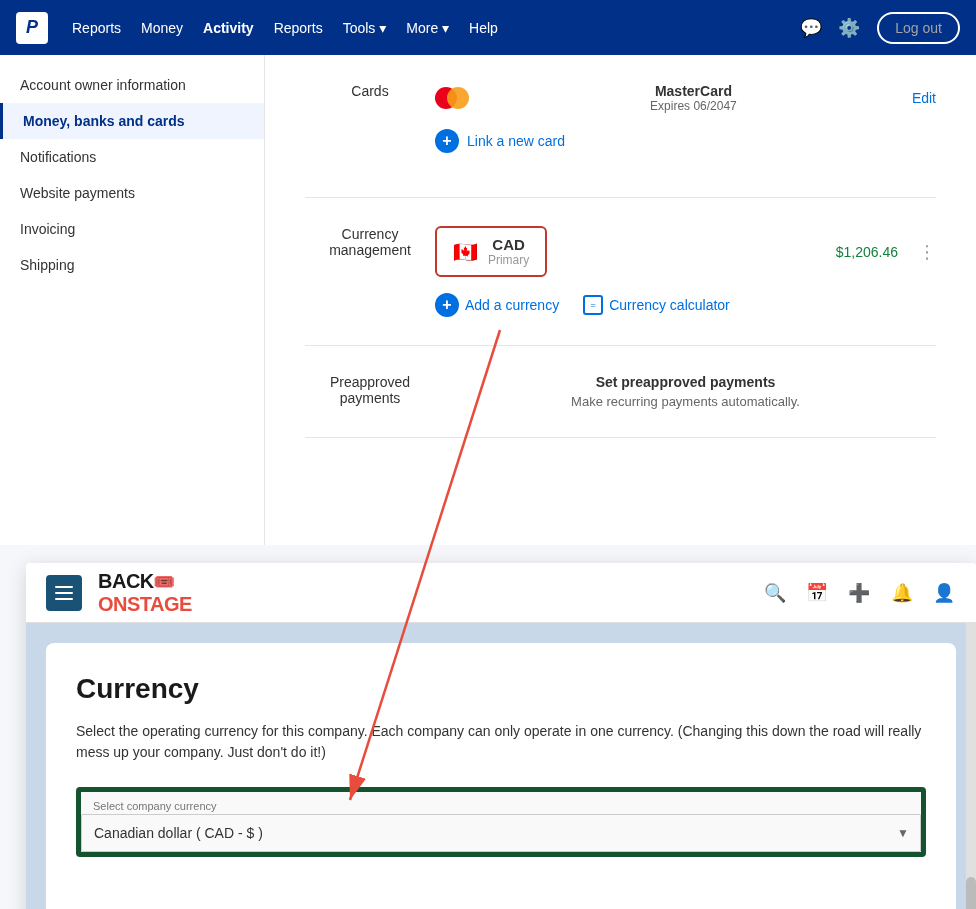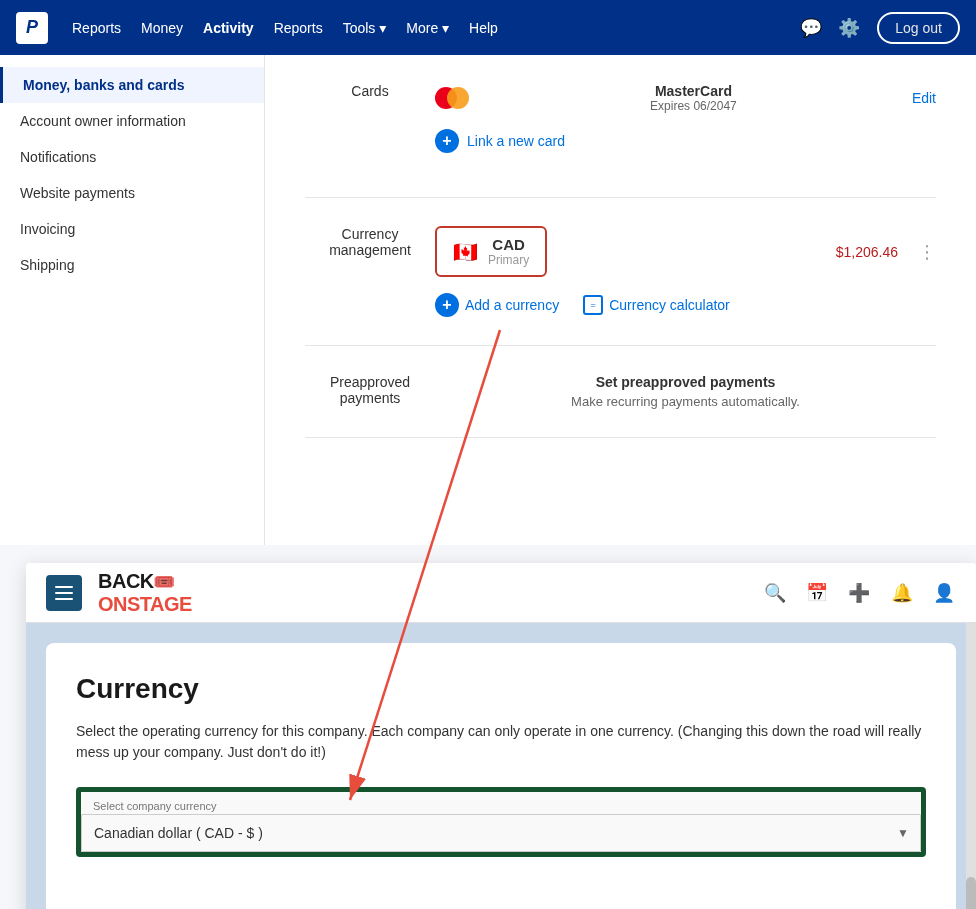--- a/index.html
+++ b/index.html
@@ -29,21 +29,21 @@
       border-radius: 4px;
       display: flex; align-items: center; justify-content: center;
       font-weight: 900; color: #003087; font-size: 18px; font-style: italic;
     }
     .pp-nav-links { display: flex; gap: 20px; align-items: center; }
     .pp-nav-link { color: #fff; font-size: 14px; text-decoration: none; cursor: pointer; }
     .pp-nav-link.active { font-weight: 600; }
     .pp-nav-right { margin-left: auto; display: flex; align-items: center; gap: 16px; }
     .pp-nav-icon { color: #fff; font-size: 18px; cursor: pointer; }
     .pp-logout-btn {
-      border: 2px solid #fff; color: #e5e5e5; background: transparent;
+      border: 2px solid #fff; color: #a3a3a3; background: transparent;
       padding: 6px 16px; border-radius: 20px; font-size: 14px; cursor: pointer;
     }
 
     
     .pp-content { display: flex; height: calc(545px - 55px); }
 
     
     .pp-sidebar {
       width: 265px; background: #fff; border-right: 1px solid #e5e5e5;
       padding: 12px 0; flex-shrink: 0;
@@ -90,21 +90,21 @@
     .pp-cad-box {
       border: 2px solid #c0392b;
       border-radius: 6px;
       padding: 8px 16px;
       display: flex; align-items: center; gap: 10px;
       cursor: pointer; background: #fff;
     }
     .pp-flag { font-size: 20px; }
     .pp-cad-label { font-size: 15px; font-weight: 600; color: #333; }
     .pp-cad-sub { font-size: 12px; color: #999; }
-    .pp-currency-amount { margin-left: auto; font-size: 14px; color: #b91c1c; font-weight: 500; }
+    .pp-currency-amount { margin-left: auto; font-size: 14px; color: #15803d; font-weight: 500; }
     .pp-currency-menu { color: #999; font-size: 18px; cursor: pointer; margin-left: 8px; }
 
     .pp-currency-actions { display: flex; gap: 24px; margin-top: 16px; align-items: center; }
     .pp-currency-action-link { display: flex; align-items: center; gap: 6px; color: #0070e0; font-size: 14px; cursor: pointer; }
     .pp-calc-icon { width: 20px; height: 20px; border: 2px solid #0070e0; border-radius: 3px; display: flex; align-items: center; justify-content: center; font-size: 9px; color: #0070e0; }
 
     
     .pp-preapproved-content { }
     .pp-preapproved-title { font-size: 14px; font-weight: 600; color: #333; margin-bottom: 4px; }
     .pp-preapproved-sub { font-size: 13px; color: #666; }
@@ -227,22 +227,22 @@
     <div class="pp-nav-right">
       <span class="pp-nav-icon">💬</span>
       <span class="pp-nav-icon">⚙️</span>
       <button class="pp-logout-btn">Log out</button>
     </div>
   </nav>
 
   <div class="pp-content">
 
     <aside class="pp-sidebar">
+      <div class="pp-sidebar-item">Account owner information</div>
       <div class="pp-sidebar-item active">Money, banks and cards</div>
-      <div class="pp-sidebar-item">Account owner information</div>
       <div class="pp-sidebar-item">Notifications</div>
       <div class="pp-sidebar-item">Website payments</div>
       <div class="pp-sidebar-item">Invoicing</div>
       <div class="pp-sidebar-item">Shipping</div>
     </aside>
 
     <main class="pp-main">
 
       <div class="pp-section">
         <div class="pp-section-row">

